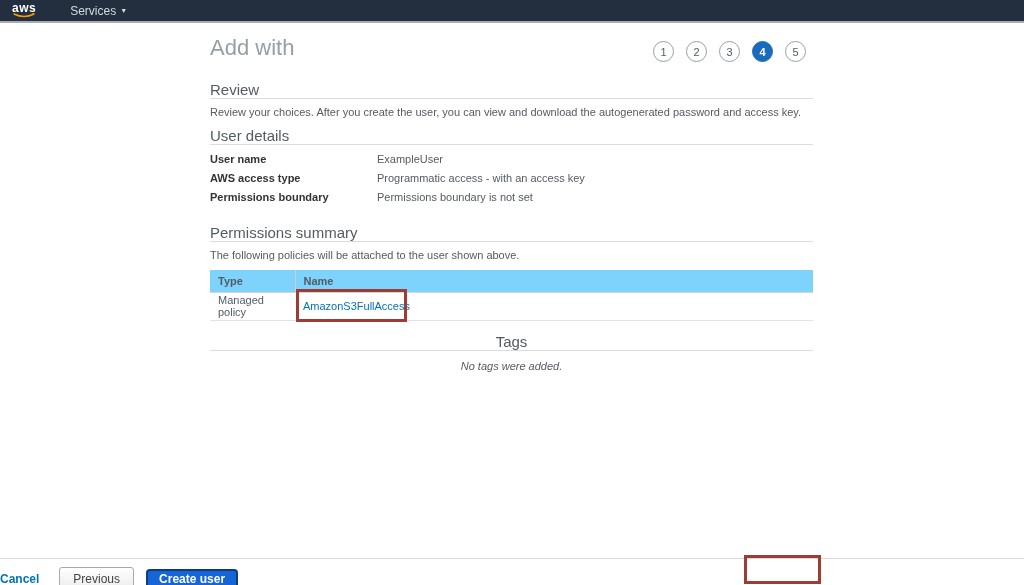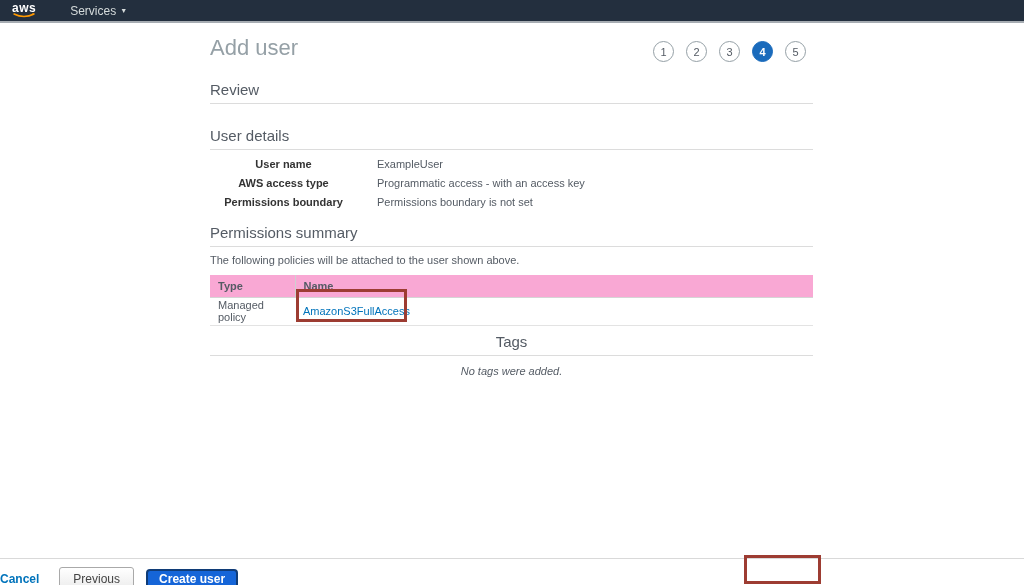--- a/index.html
+++ b/index.html
@@ -56,38 +56,38 @@
     display: flex; align-items: center; justify-content: center;
   }
   .step-circle.active {
     background: #1a6bbc; border-color: #1a6bbc; color: #fff; font-weight: bold;
   }
 
   
   .content-col { position: absolute; left: 210px; width: 603px; }
   .section-heading {
     font-size: 15px; color: #545b64; font-weight: 400;
-    padding-bottom: 5px; border-bottom: 1px solid #dcdcdc;
+    border-bottom: 1px solid #dcdcdc;
   }
   .desc-text { font-size: 11px; color: #545b64; margin-top: 7px; }
 
   .sec-review { top: 81px; }
   .sec-userdetails { top: 127px; }
   .sec-permissions { top: 224px; }
   .sec-tags { top: 333px; text-align: center; }
 
   .kv-rows { margin-top: 9px; }
   .kv-row { display: flex; font-size: 11px; margin-bottom: 8px; line-height: 11px; }
-  .kv-label { width: 147px; text-align: center; font-weight: bold; color: #333; margin-right: 20px; }
+  .kv-label { width: 147px; text-align: left; font-weight: bold; color: #333; margin-right: 20px; }
   .kv-value { color: #545b64; }
 
   
   .policy-table { margin-top: 9px; width: 603px; border-collapse: collapse; font-size: 11px; }
   .policy-table th {
-    background: #f9a8d4; text-align: left; font-weight: bold; color: #545b64;
+    background: #7dd3fc; text-align: left; font-weight: bold; color: #545b64;
     height: 22px; padding: 0 8px; border-bottom: 1px solid #d5d5d5;
   }
   .policy-table th.col-type { width: 85px; border-right: 1px solid #cfcfcf; }
   .policy-table td {
     height: 28px; padding: 0 8px; border-bottom: 1px solid #e3e3e3; color: #545b64;
     background: #fff;
   }
   .policy-link { color: #0073bb; text-decoration: none; cursor: pointer; }
 
   .tags-empty { font-size: 11px; font-style: italic; color: #545b64; margin-top: 9px; }
@@ -135,31 +135,32 @@
       <path d="M1 1 Q11 6 21 1" stroke="#f90" stroke-width="1.4" fill="none" stroke-linecap="round"></path>
       <path d="M19.2 0.2 L21.6 0.8 L19.8 2.4" fill="#f90" stroke="none"></path>
     </svg>
   </div>
   <div class="nav-item nav-services">
     <span>Services</span>
     <span class="caret">▼</span>
   </div>
 </div>
 
-<h1 class="page-title">Add user</h1>
+<h1 class="page-title">Add with</h1>
 <div class="steps">
   <div class="step-circle">1</div>
   <div class="step-circle">2</div>
   <div class="step-circle">3</div>
   <div class="step-circle active">4</div>
   <div class="step-circle">5</div>
 </div>
 
 <div class="content-col sec-review">
   <div class="section-heading">Review</div>
+  <div class="desc-text">Review your choices. After you create the user, you can view and download the autogenerated password and access key.</div>
 </div>
 
 <div class="content-col sec-userdetails">
   <div class="section-heading">User details</div>
   <div class="kv-rows">
     <div class="kv-row">
       <div class="kv-label">User name</div>
       <div class="kv-value">ExampleUser</div>
     </div>
     <div class="kv-row">

